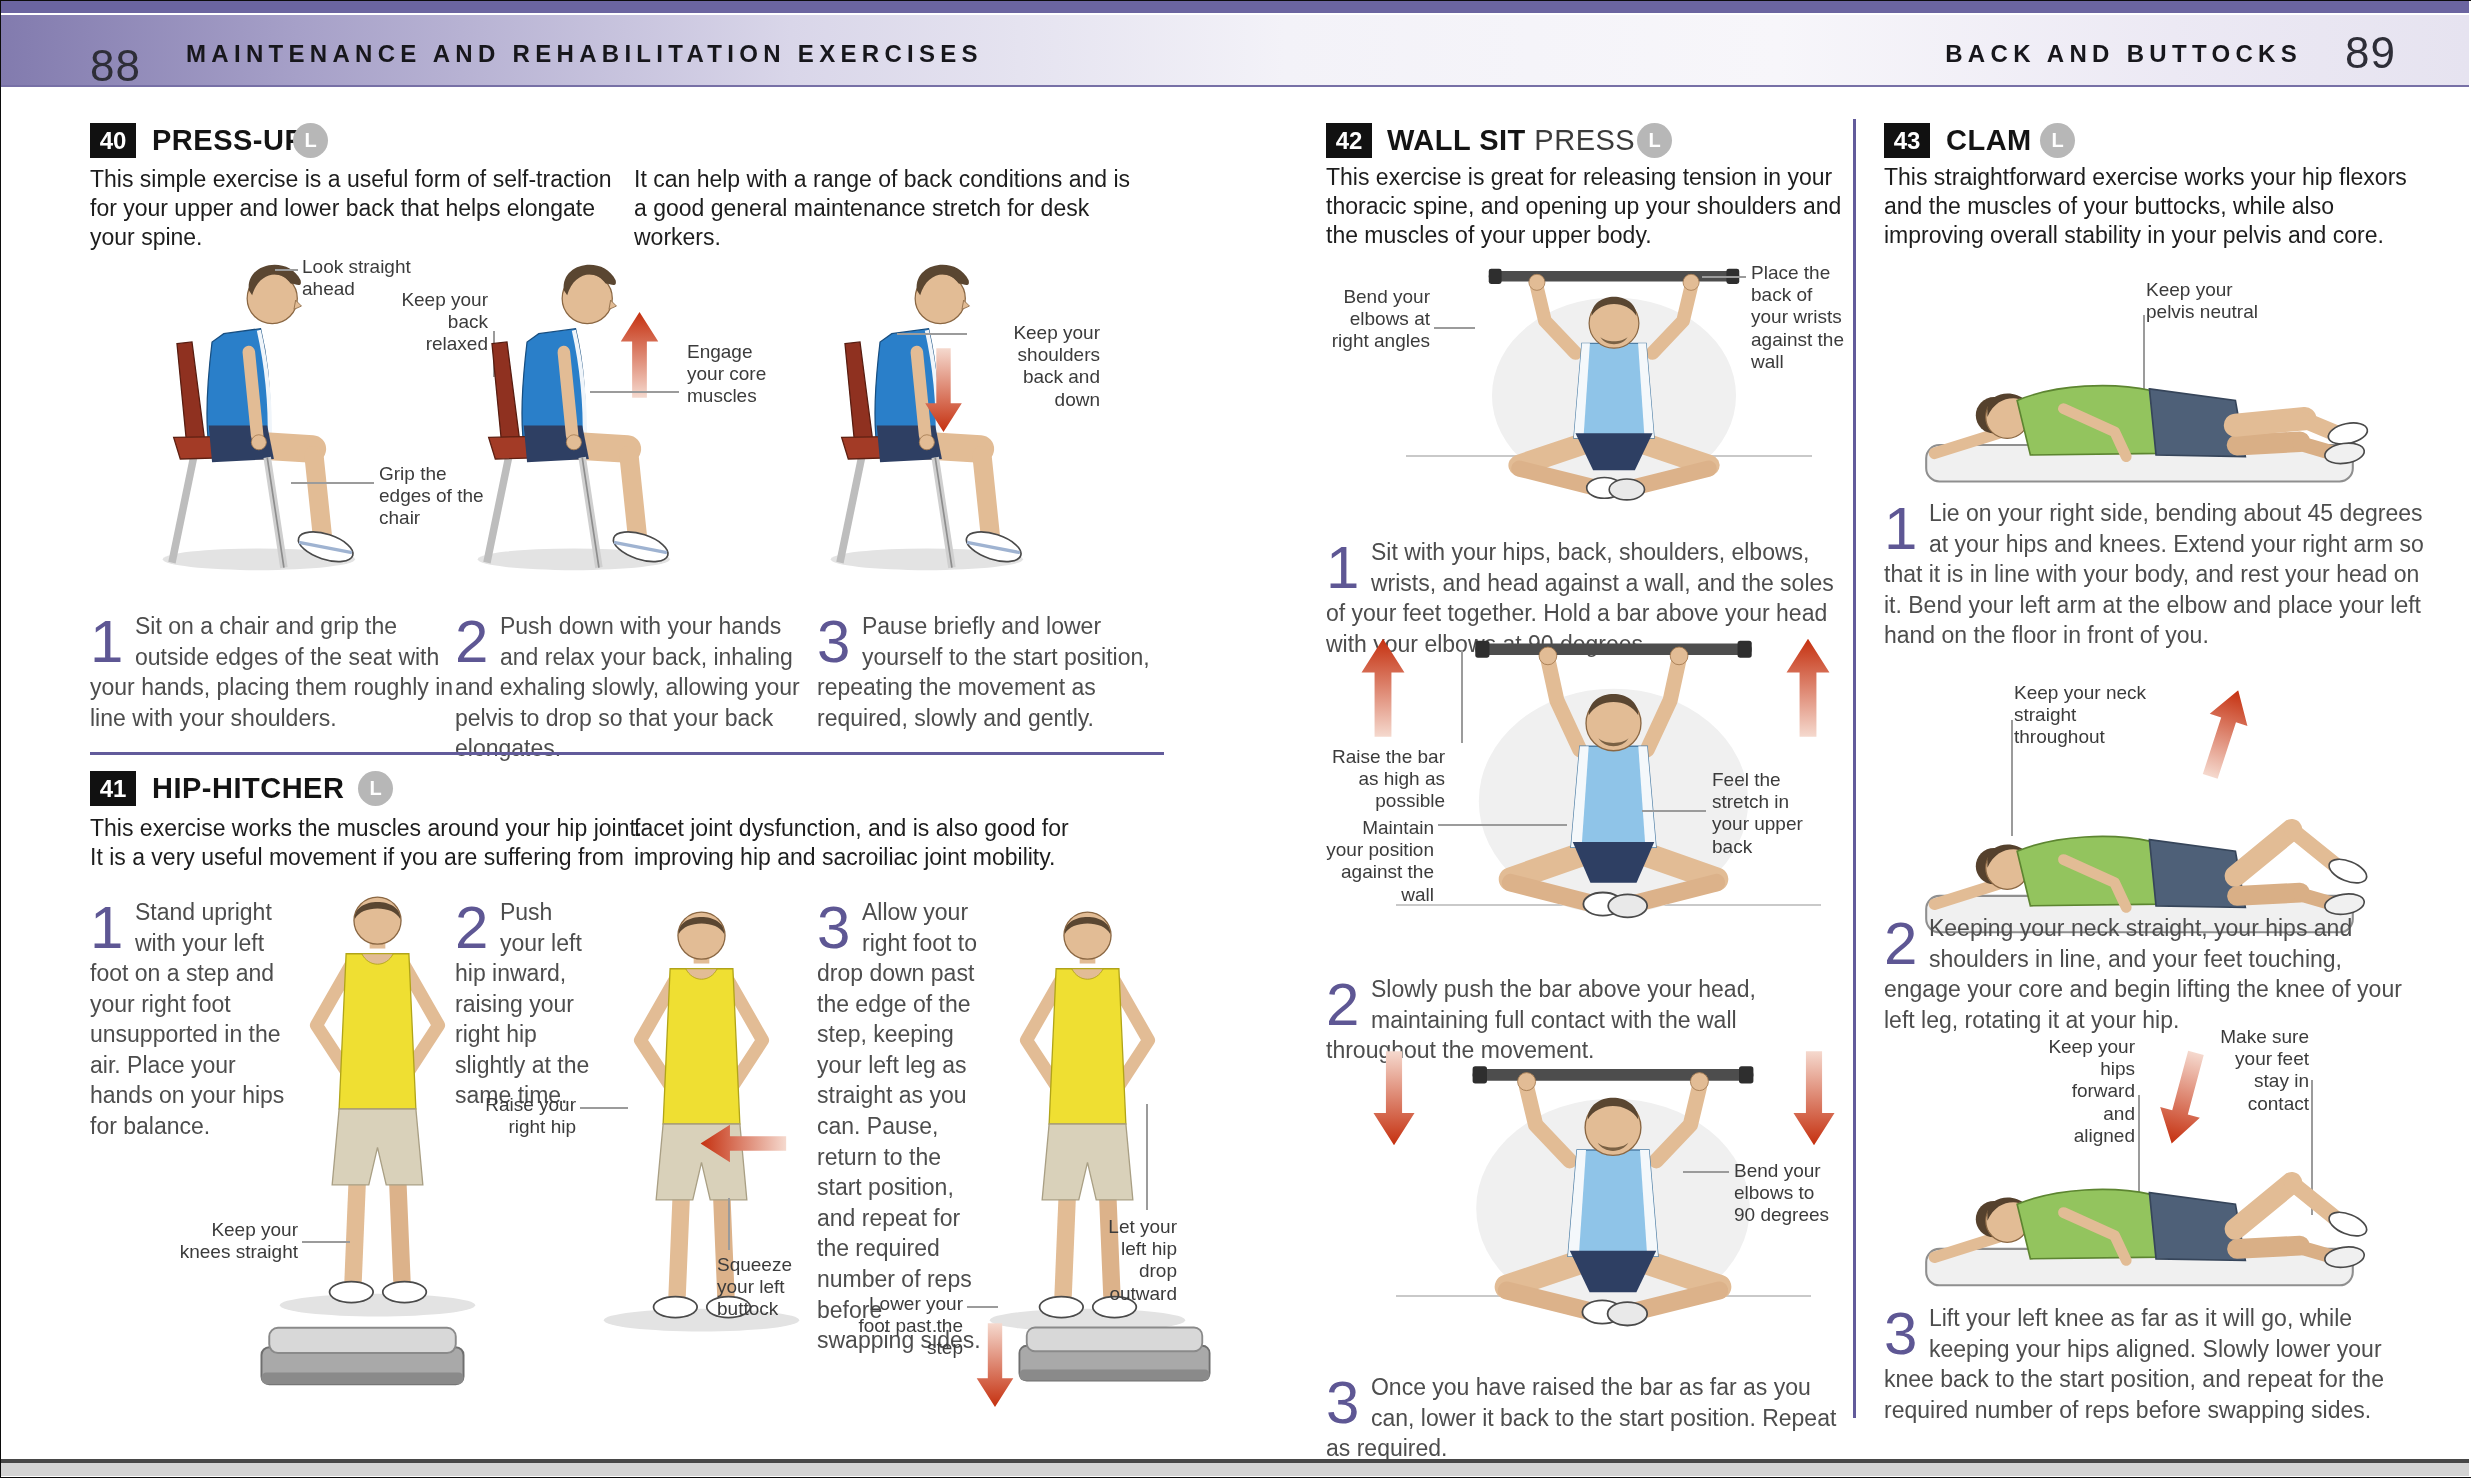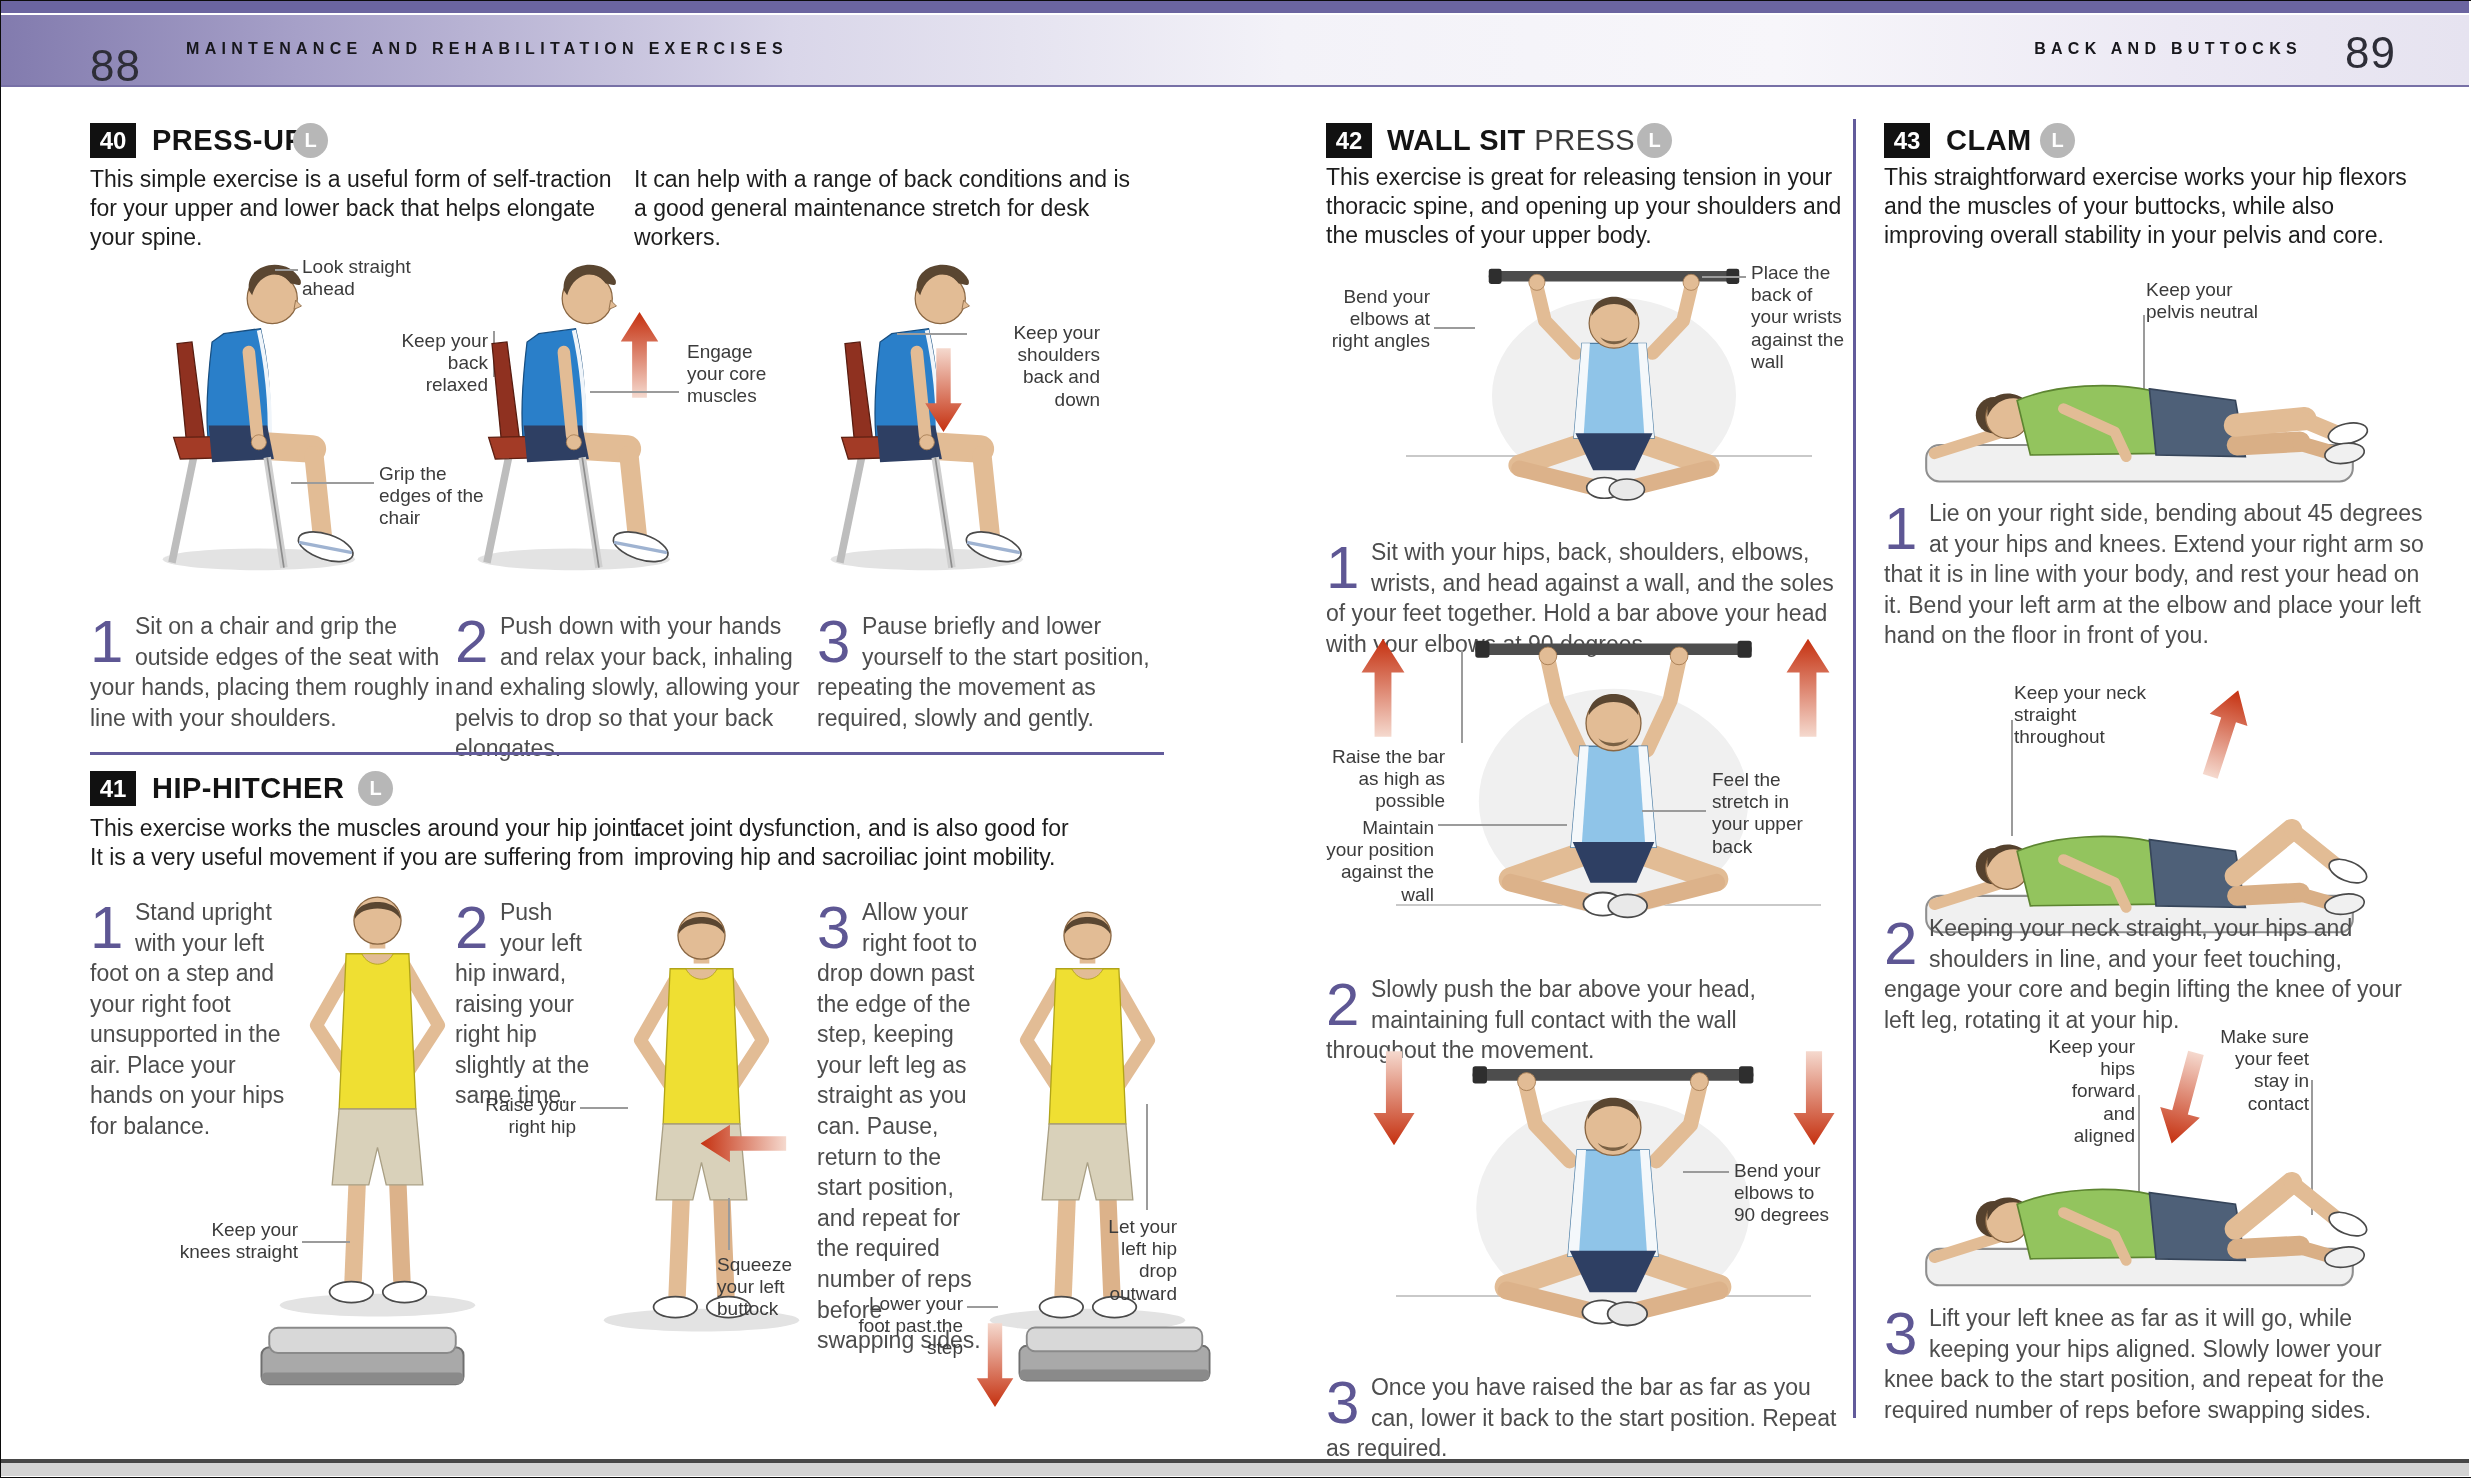--- a/index.html
+++ b/index.html
@@ -6,21 +6,21 @@
   #page{position:relative;width:2472px;height:1478px;background:#ffffff;
         font-family:"Liberation Sans",sans-serif;border:1.9px solid #0c0c0c;
         box-sizing:border-box;overflow:hidden;}
   .abs{position:absolute;}
   
   #topstrip{left:0;top:0;width:2468px;height:11.6px;background:#6b65a0;}
   #band{left:0;top:13.5px;width:2468px;height:70px;
         background:linear-gradient(90deg,#827bae 0%,#a6a0c8 12%,#d9d6e9 32%,#f3f2f8 52%,#f7f6fa 72%,#ece9f4 88%,#e6e3f0 100%);
         border-bottom:2.9px solid #7770a6;}
   .pgnum{font-size:44px;color:#2e2e38;letter-spacing:1px;}
-  .runhead{font-size:16px;font-weight:bold;letter-spacing:5.3px;color:#17171c;white-space:nowrap;}
+  .runhead{font-size:24px;font-weight:bold;letter-spacing:5.3px;color:#17171c;white-space:nowrap;}
   
   .numbox{width:46px;height:35px;background:#111;color:#fff;font-size:24px;font-weight:bold;
           display:flex;align-items:center;justify-content:center;}
   .extitle{font-size:29px;font-weight:bold;color:#141414;letter-spacing:0.5px;white-space:nowrap;}
   .extitle .light{font-weight:normal;color:#3c3c3c;}
   .lbadge{width:35px;height:35px;border-radius:50%;background:#b7b7b7;color:#fff;
           font-weight:bold;font-size:20px;display:flex;align-items:center;justify-content:center;}
   
   .intro{font-size:23px;line-height:1.26;color:#1d1d1d;}
   .step{color:#4d4d4d;font-size:23px;line-height:1.33;}
@@ -194,21 +194,21 @@
   <div class="abs intro" style="left:89px;top:164px;width:541px;">This simple exercise is a useful form of self-traction for your upper and lower back that helps elongate your spine.</div>
 
   <svg class="abs fig" viewBox="0 0 300 420" style="left:124px;top:224px;width:251px;height:351px;">
       <use href="#chairMan"></use>
     </svg>
   <div class="abs callout hl" style="left:274px;top:268px;width:23px;"></div>
   <div class="abs ann" style="left:301px;top:255px;width:130px;">Look straight ahead</div>
   <div class="abs callout hl" style="left:290px;top:481px;width:83px;"></div>
   <div class="abs ann" style="left:378px;top:462px;width:106px;">Grip the edges of the chair</div>
 
-  <div class="abs ann r" style="left:386px;top:288px;width:101px;margin-top:41px;">Keep your back relaxed</div>
+  <div class="abs ann r" style="left:386px;top:288px;width:101px;">Keep your back relaxed</div>
   <div class="abs callout vl" style="left:492px;top:330px;height:46px;"></div>
   <svg class="abs fig" viewBox="0 0 300 420" style="left:439px;top:224px;width:251px;height:351px;">
       <use href="#chairMan"></use>
     </svg>
   <svg class="abs" viewBox="0 0 60 130" style="left:618px;top:311px;width:41px;height:87px;">
       <use href="#arrowUp"></use>
     </svg>
   <div class="abs callout hl" style="left:589px;top:390px;width:89px;"></div>
   <div class="abs ann" style="left:686px;top:340px;width:92px;">Engage your core muscles</div>
 

